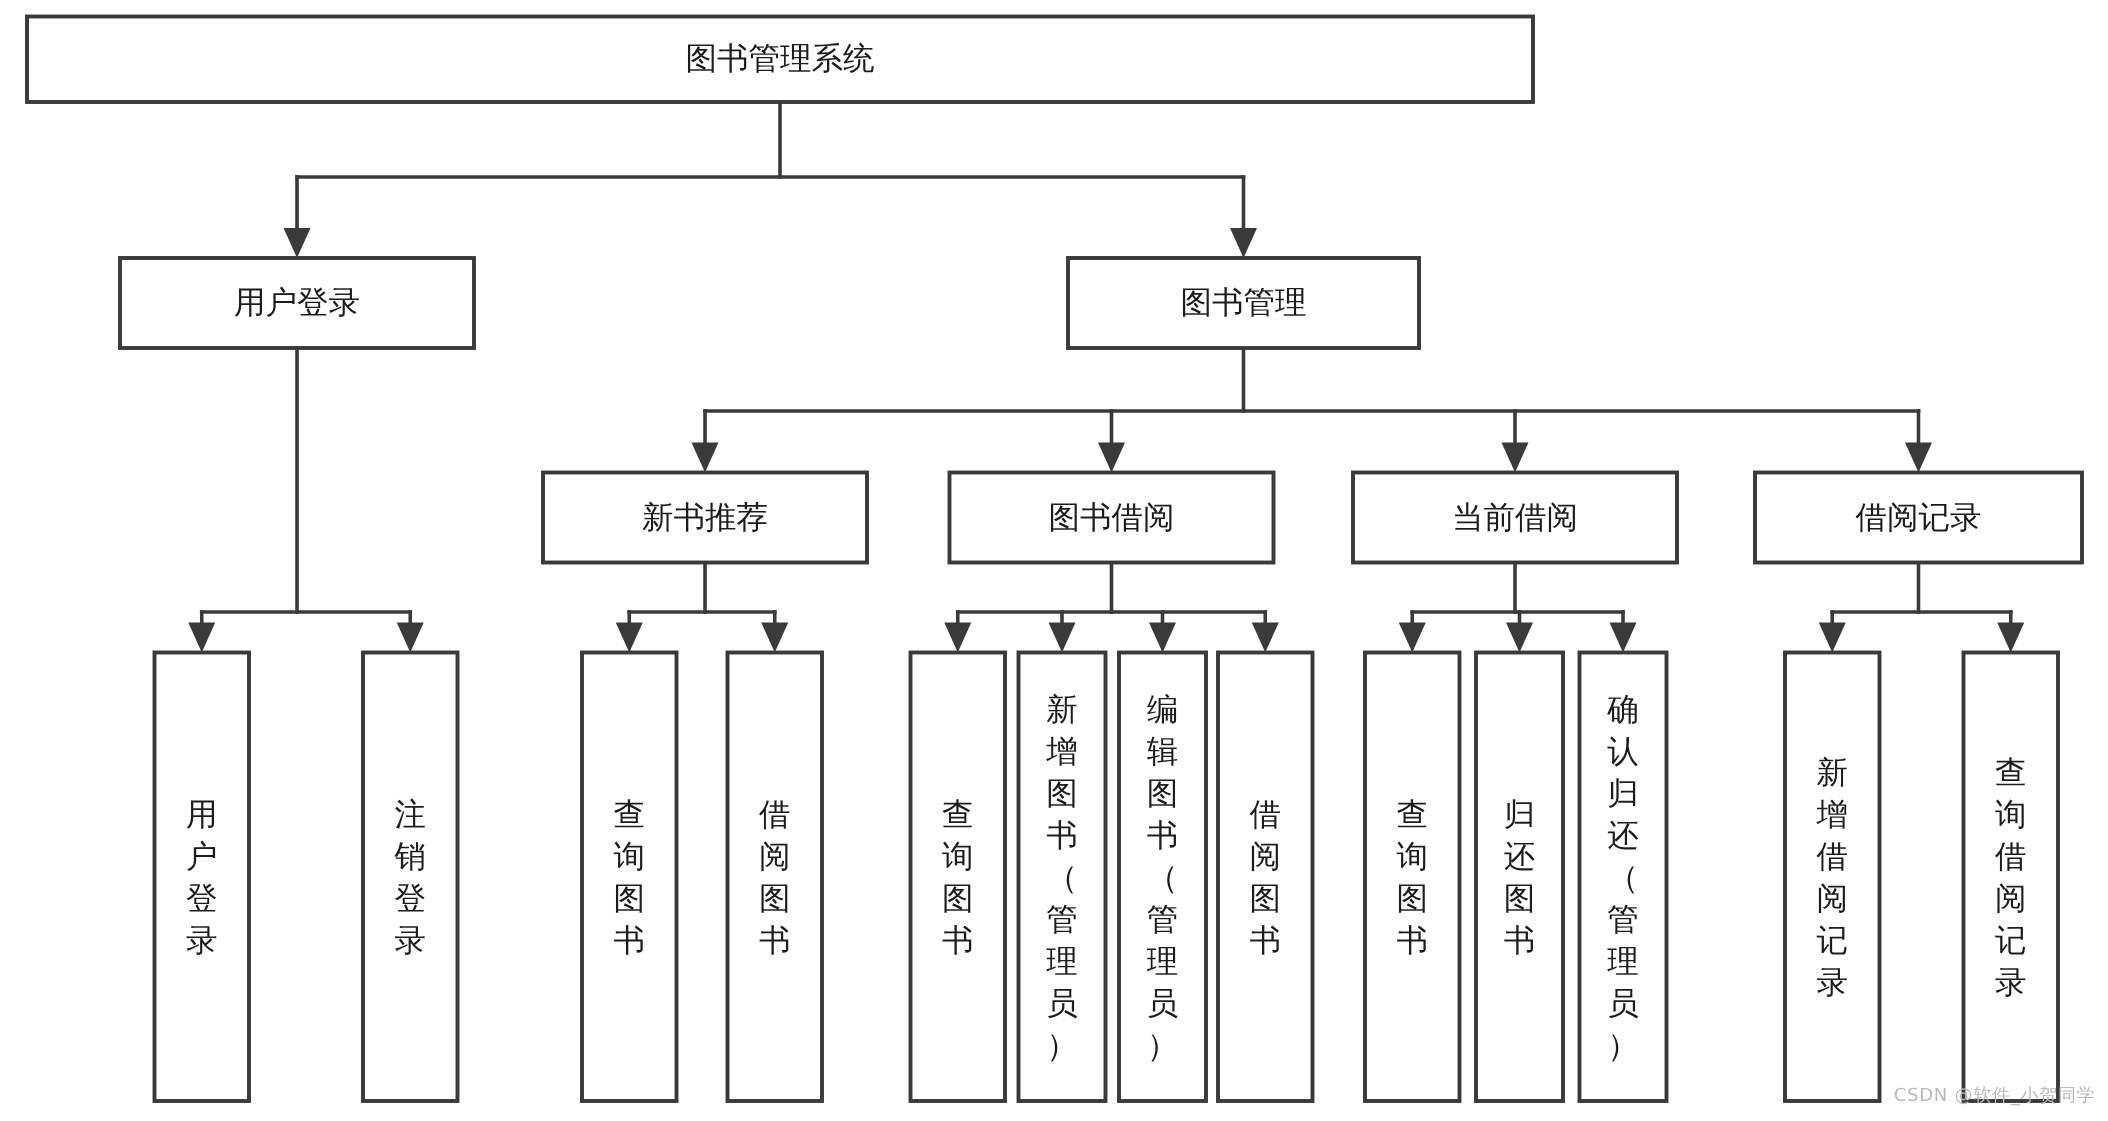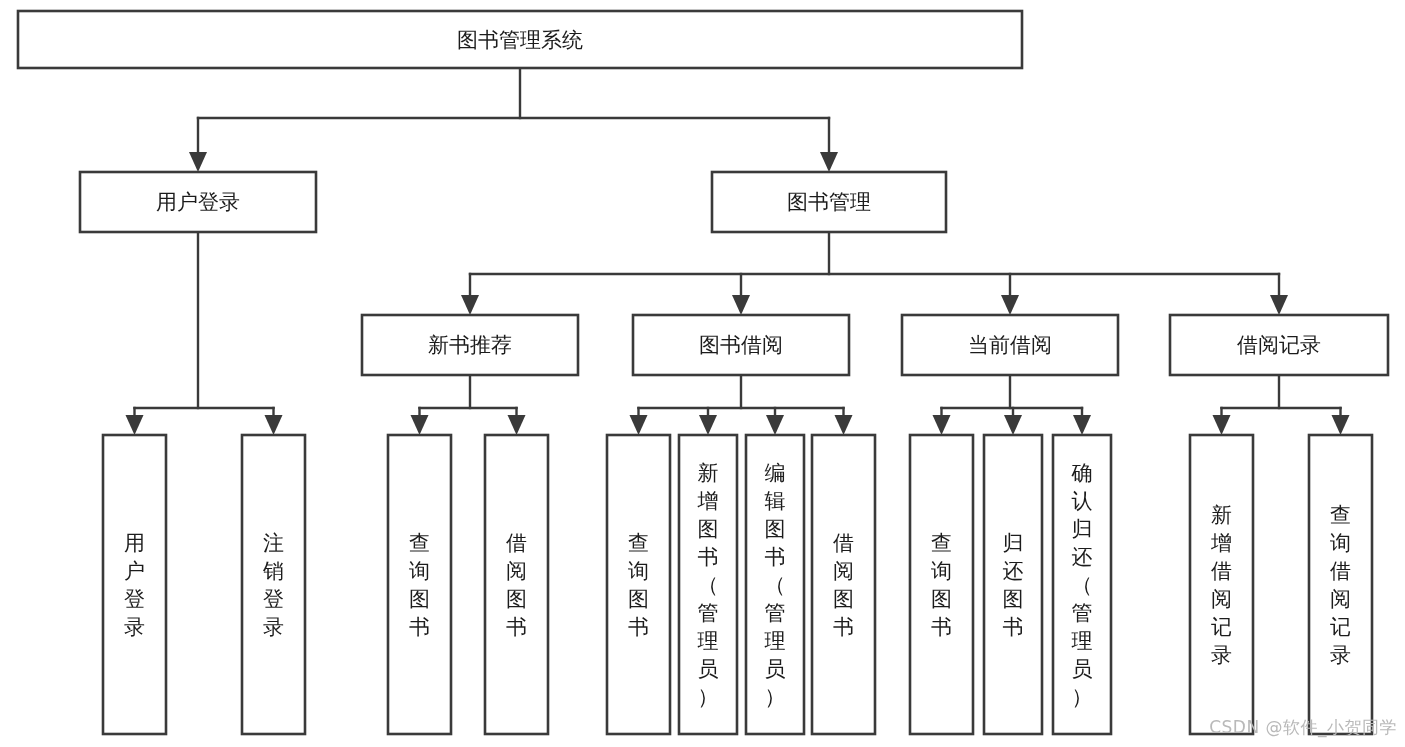--- a/index.html
+++ b/index.html
@@ -53,21 +53,21 @@
     font-family: "DejaVu Sans", "Liberation Sans", sans-serif;
     font-size: 21px;
     fill: #1c1c1c;
     text-anchor: middle;
   }
   .watermark {
     position: absolute;
     right: 8px;
     bottom: 4px;
     font-family: "DejaVu Sans", "Liberation Sans", sans-serif;
-    font-size: 17px;
+    font-size: 12px;
     color: #b9b9b9;
     letter-spacing: 0.5px;
     white-space: nowrap;
     user-select: none;
   }
 </style>
 </head>
 <body>
 
 <div id="diagram-root">

